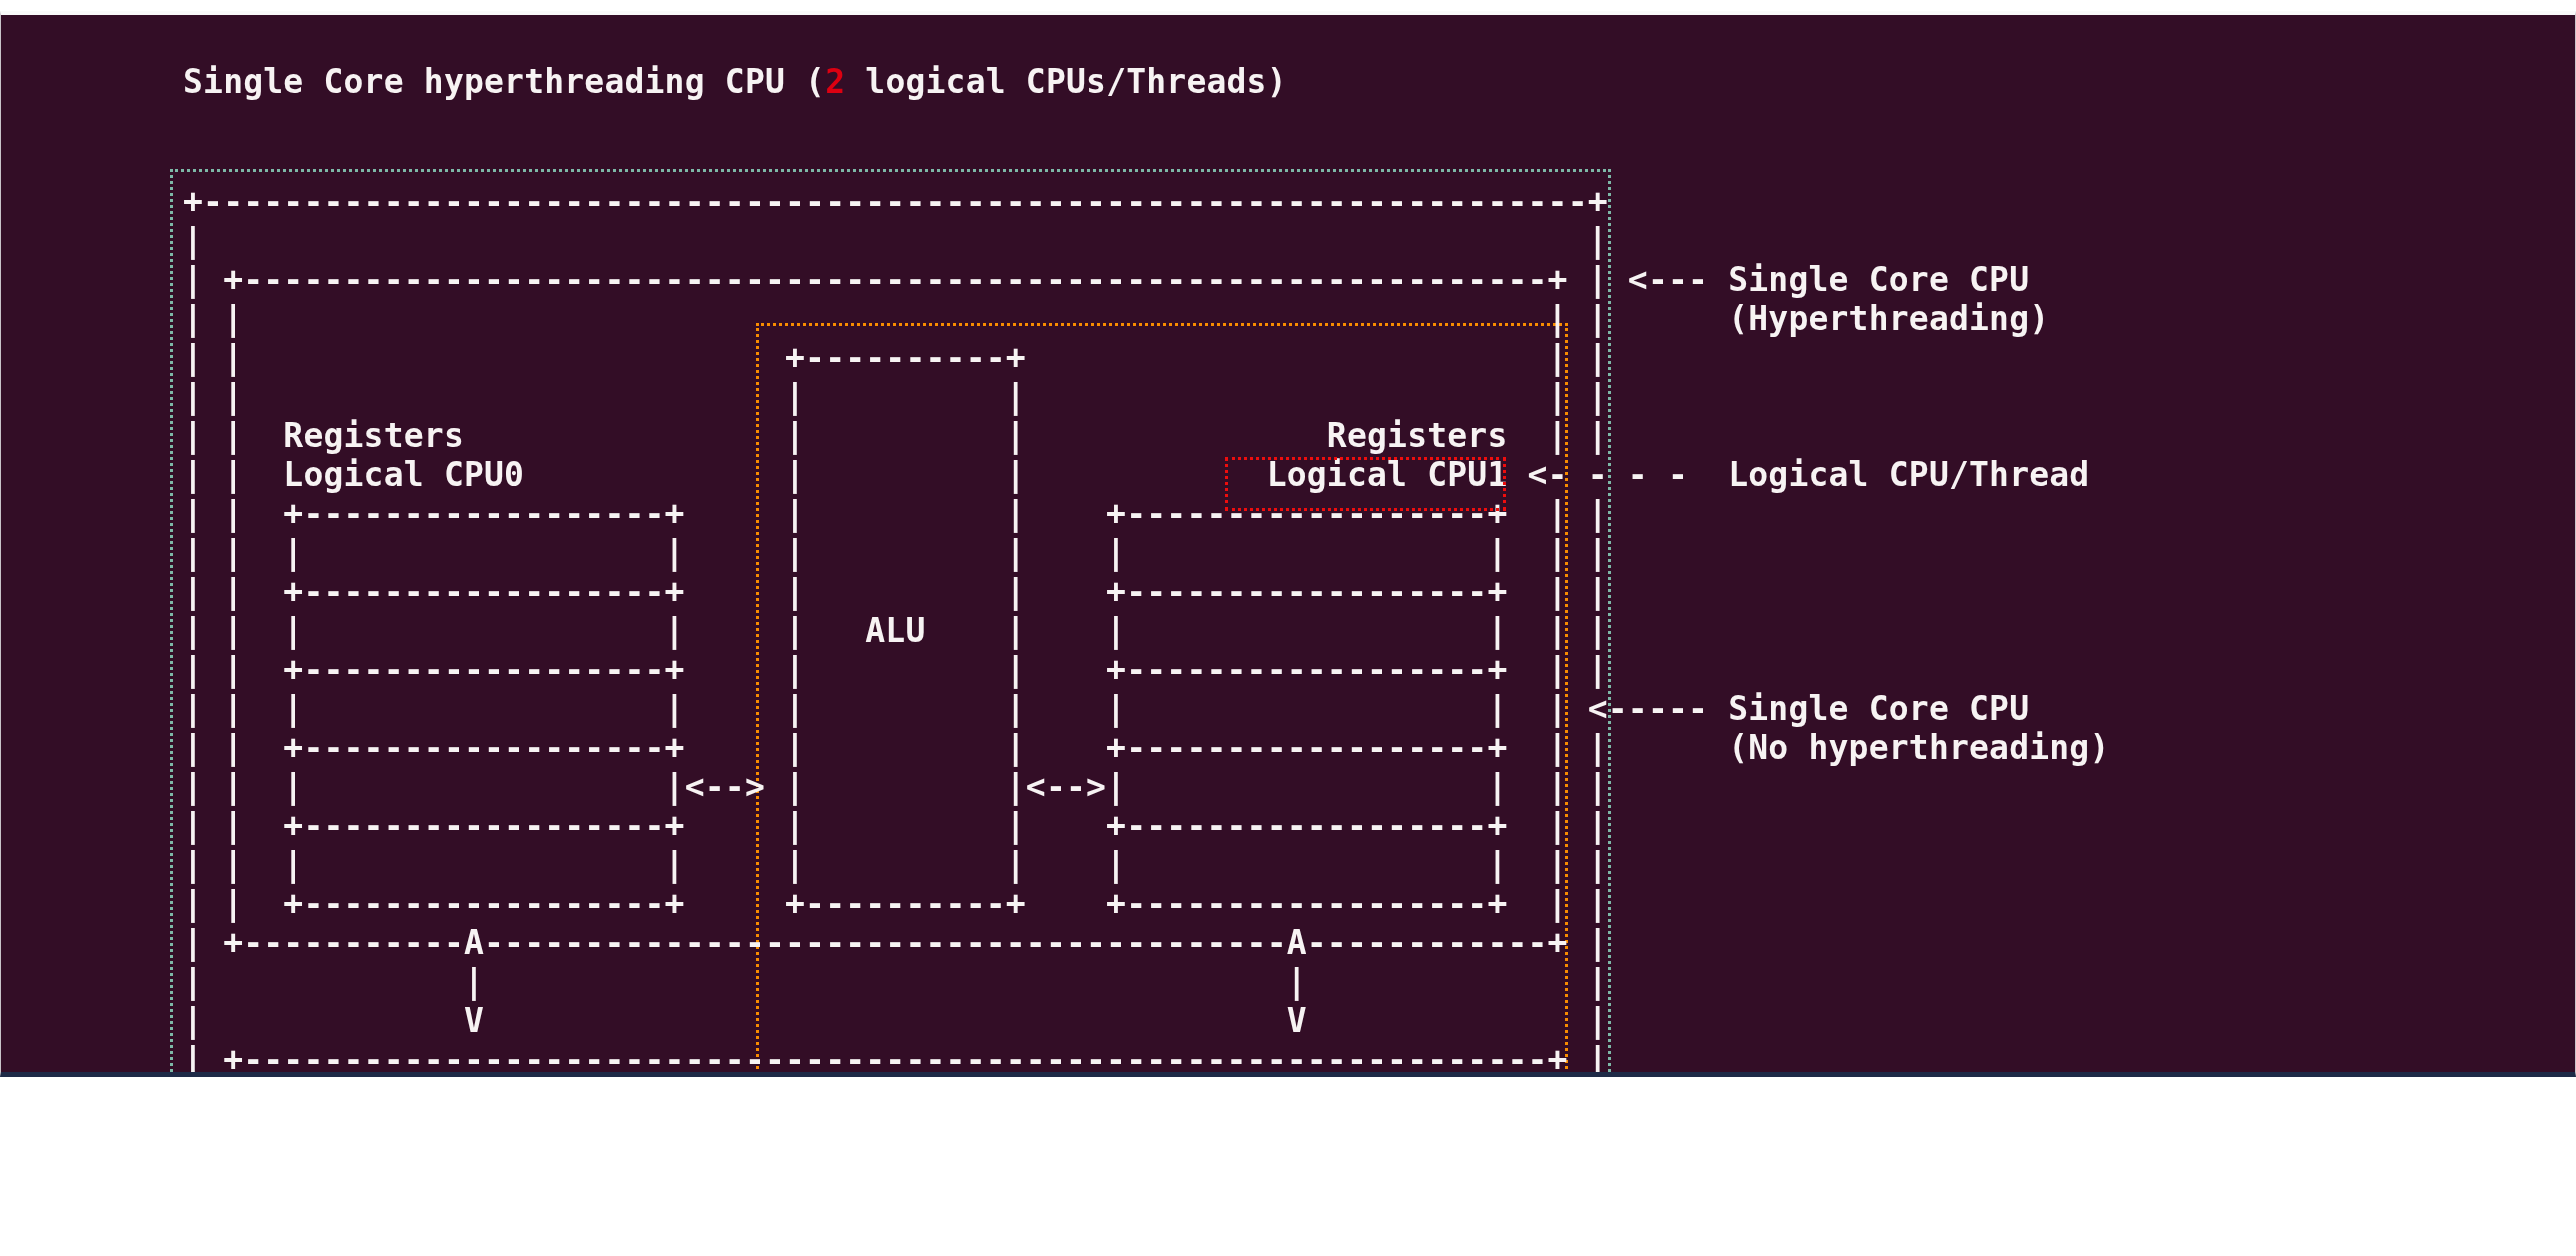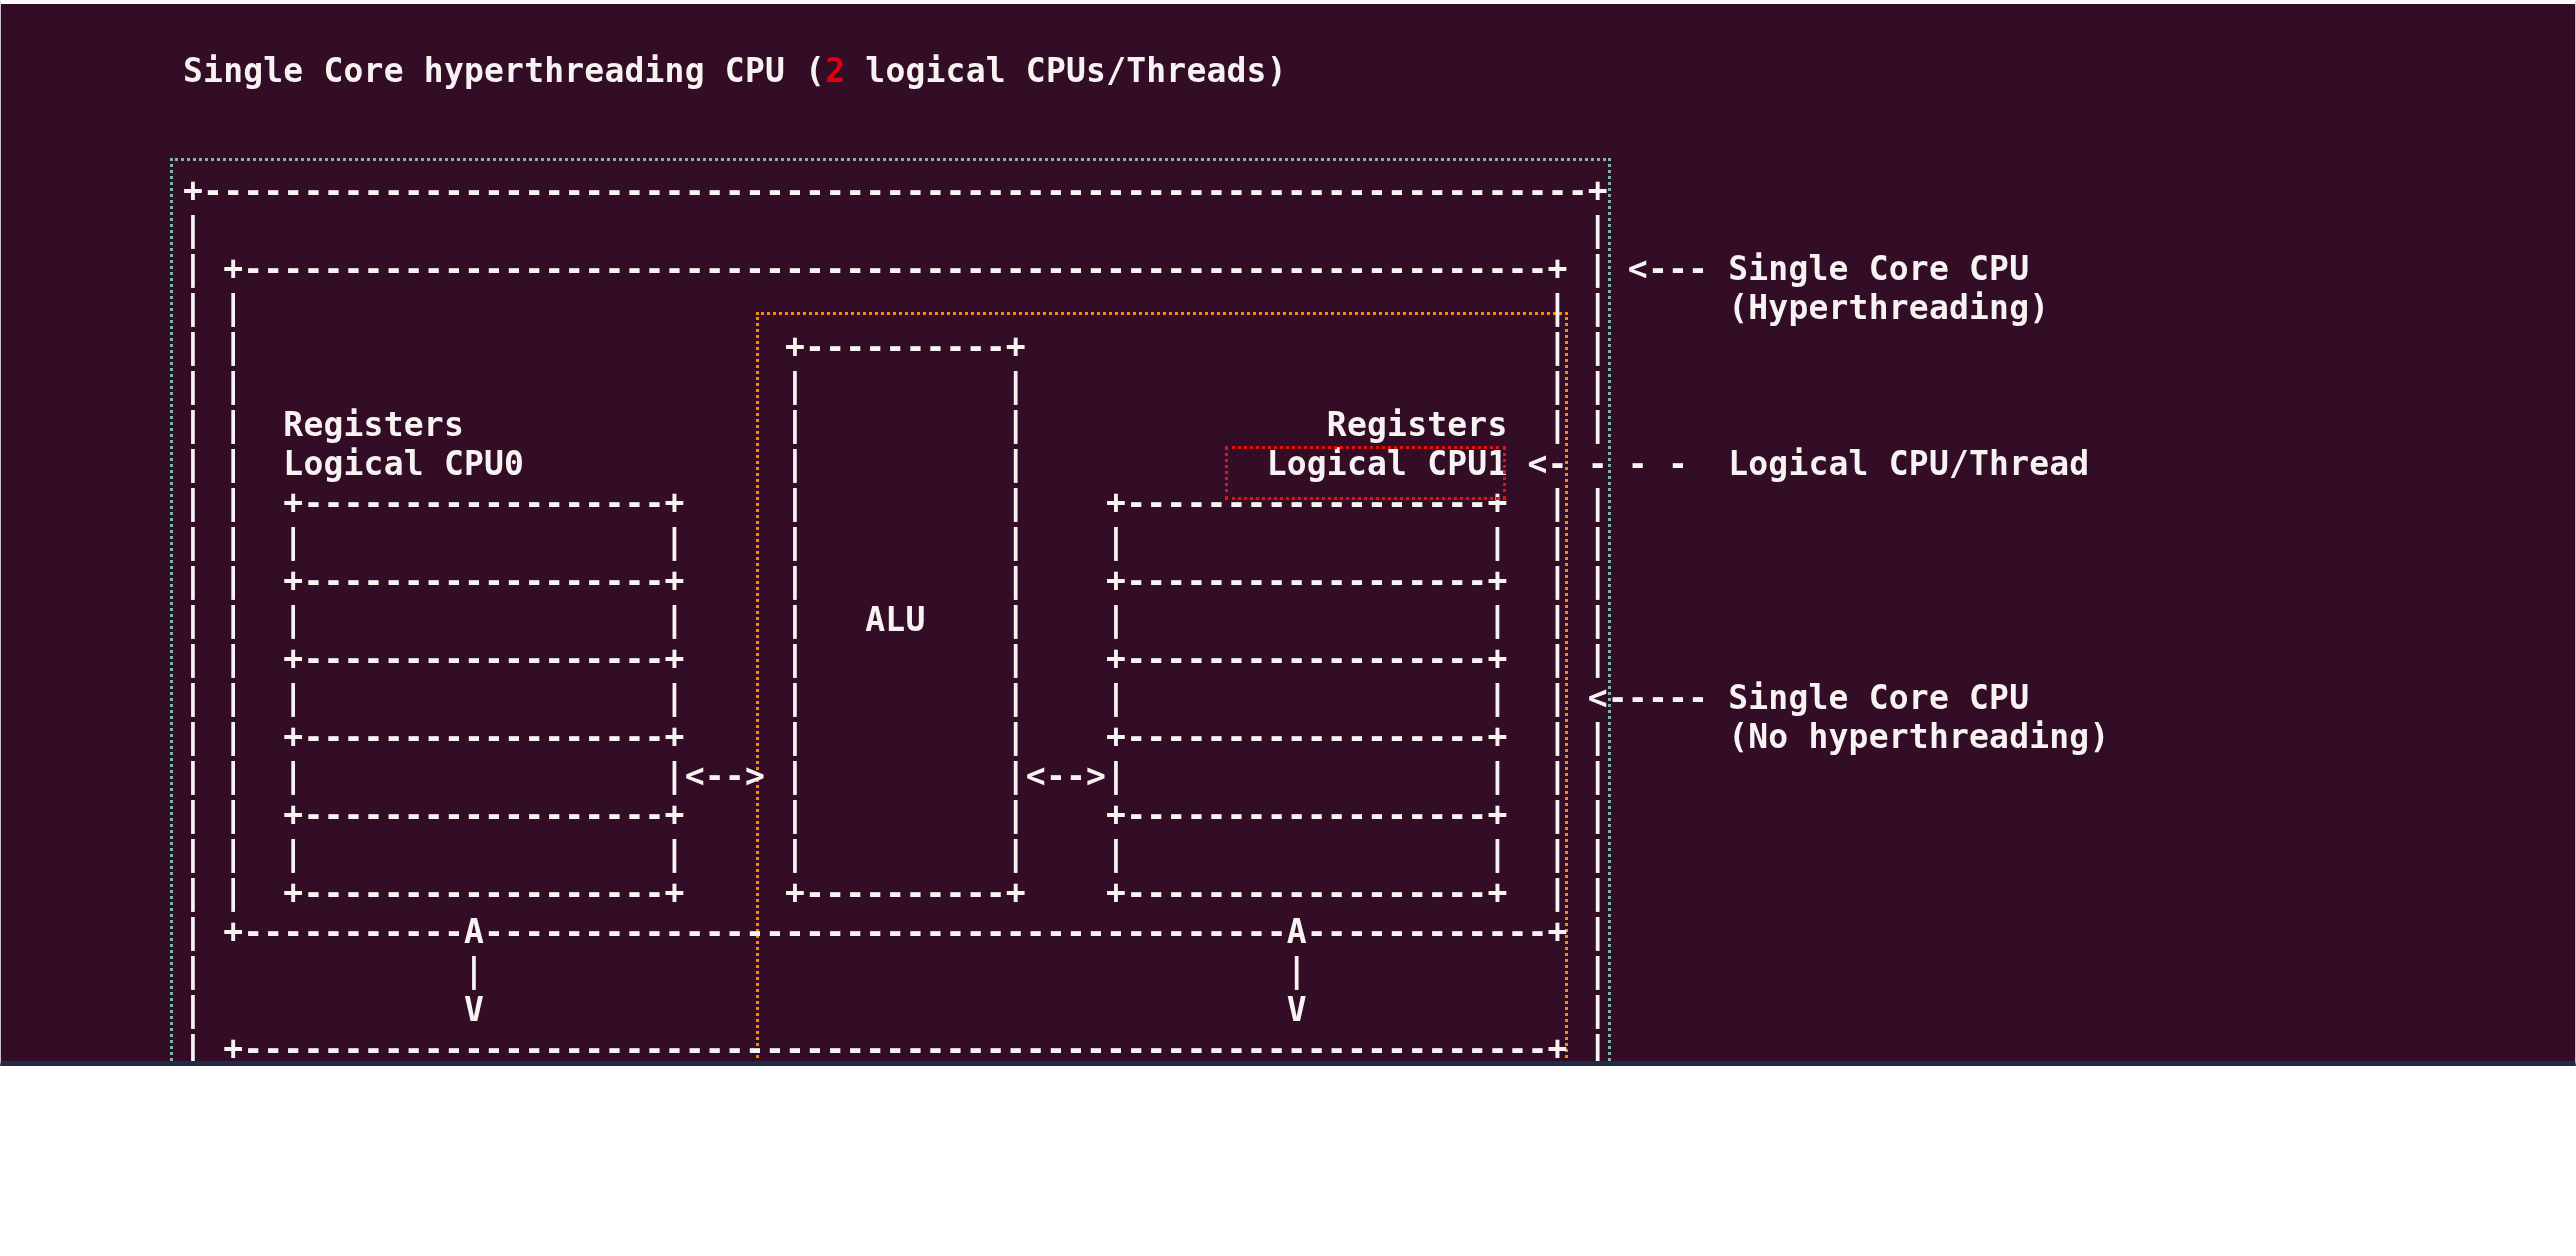--- a/index.html
+++ b/index.html
@@ -2,21 +2,21 @@
 <html style="font-size:10.3px"><head>
 <meta charset="utf-8">
 <style>
   html, body { margin: 0; padding: 0; }
   body {
     width: 2576px; height: 1257px;
     background: #ffffff;
     font-family: "DejaVu Sans Mono", "Liberation Mono", monospace;
   }
   #window-frame {
-    position: absolute; left: 0; top: 0;
+    position: absolute; left: 0; top: 11px;
     width: 2576px; height: 1066px;
     box-sizing: border-box;
     background: #330d26;
     border-top: 4.5px solid #fafafa;
     border-left: 1.9px solid #c9c3c9;
     border-right: 1.9px solid #c9c3c9;
     border-bottom: 5.8px solid #1e2a47;
     overflow: hidden;
   }
   .mono {

